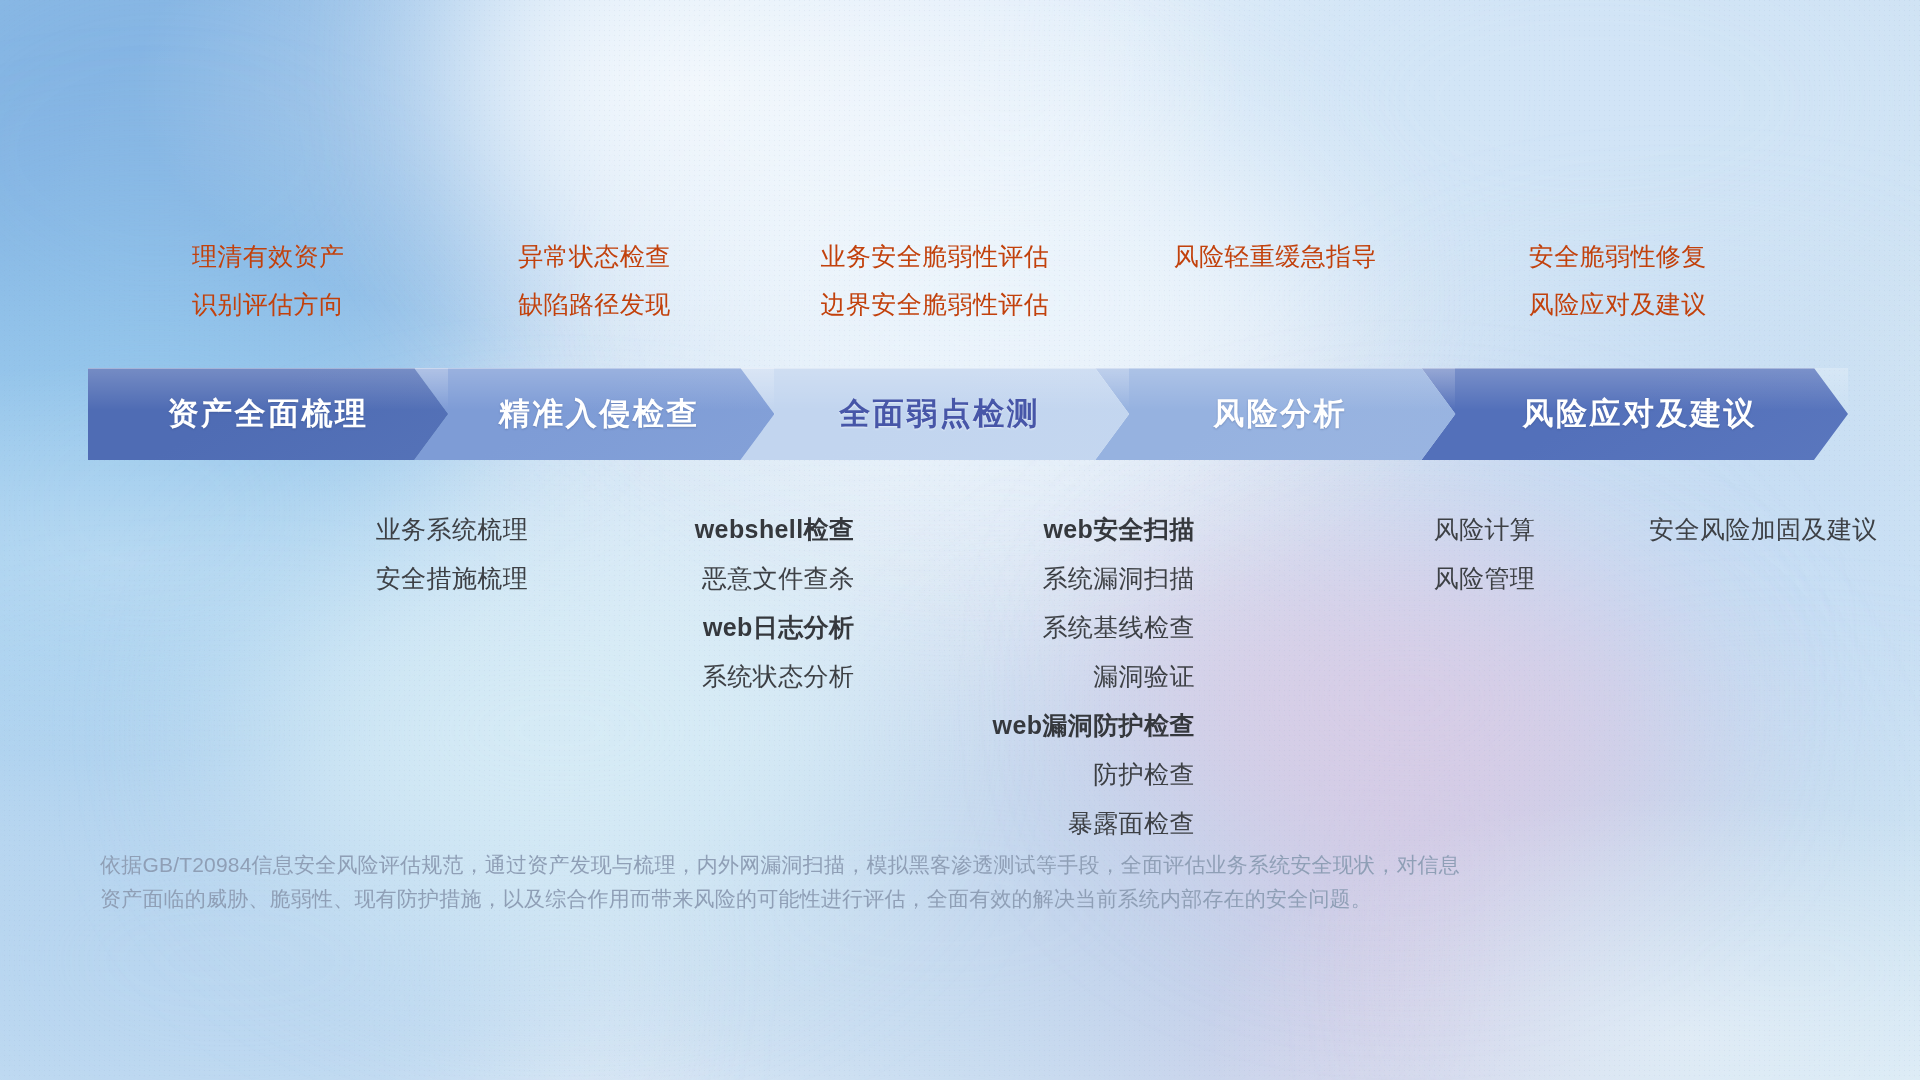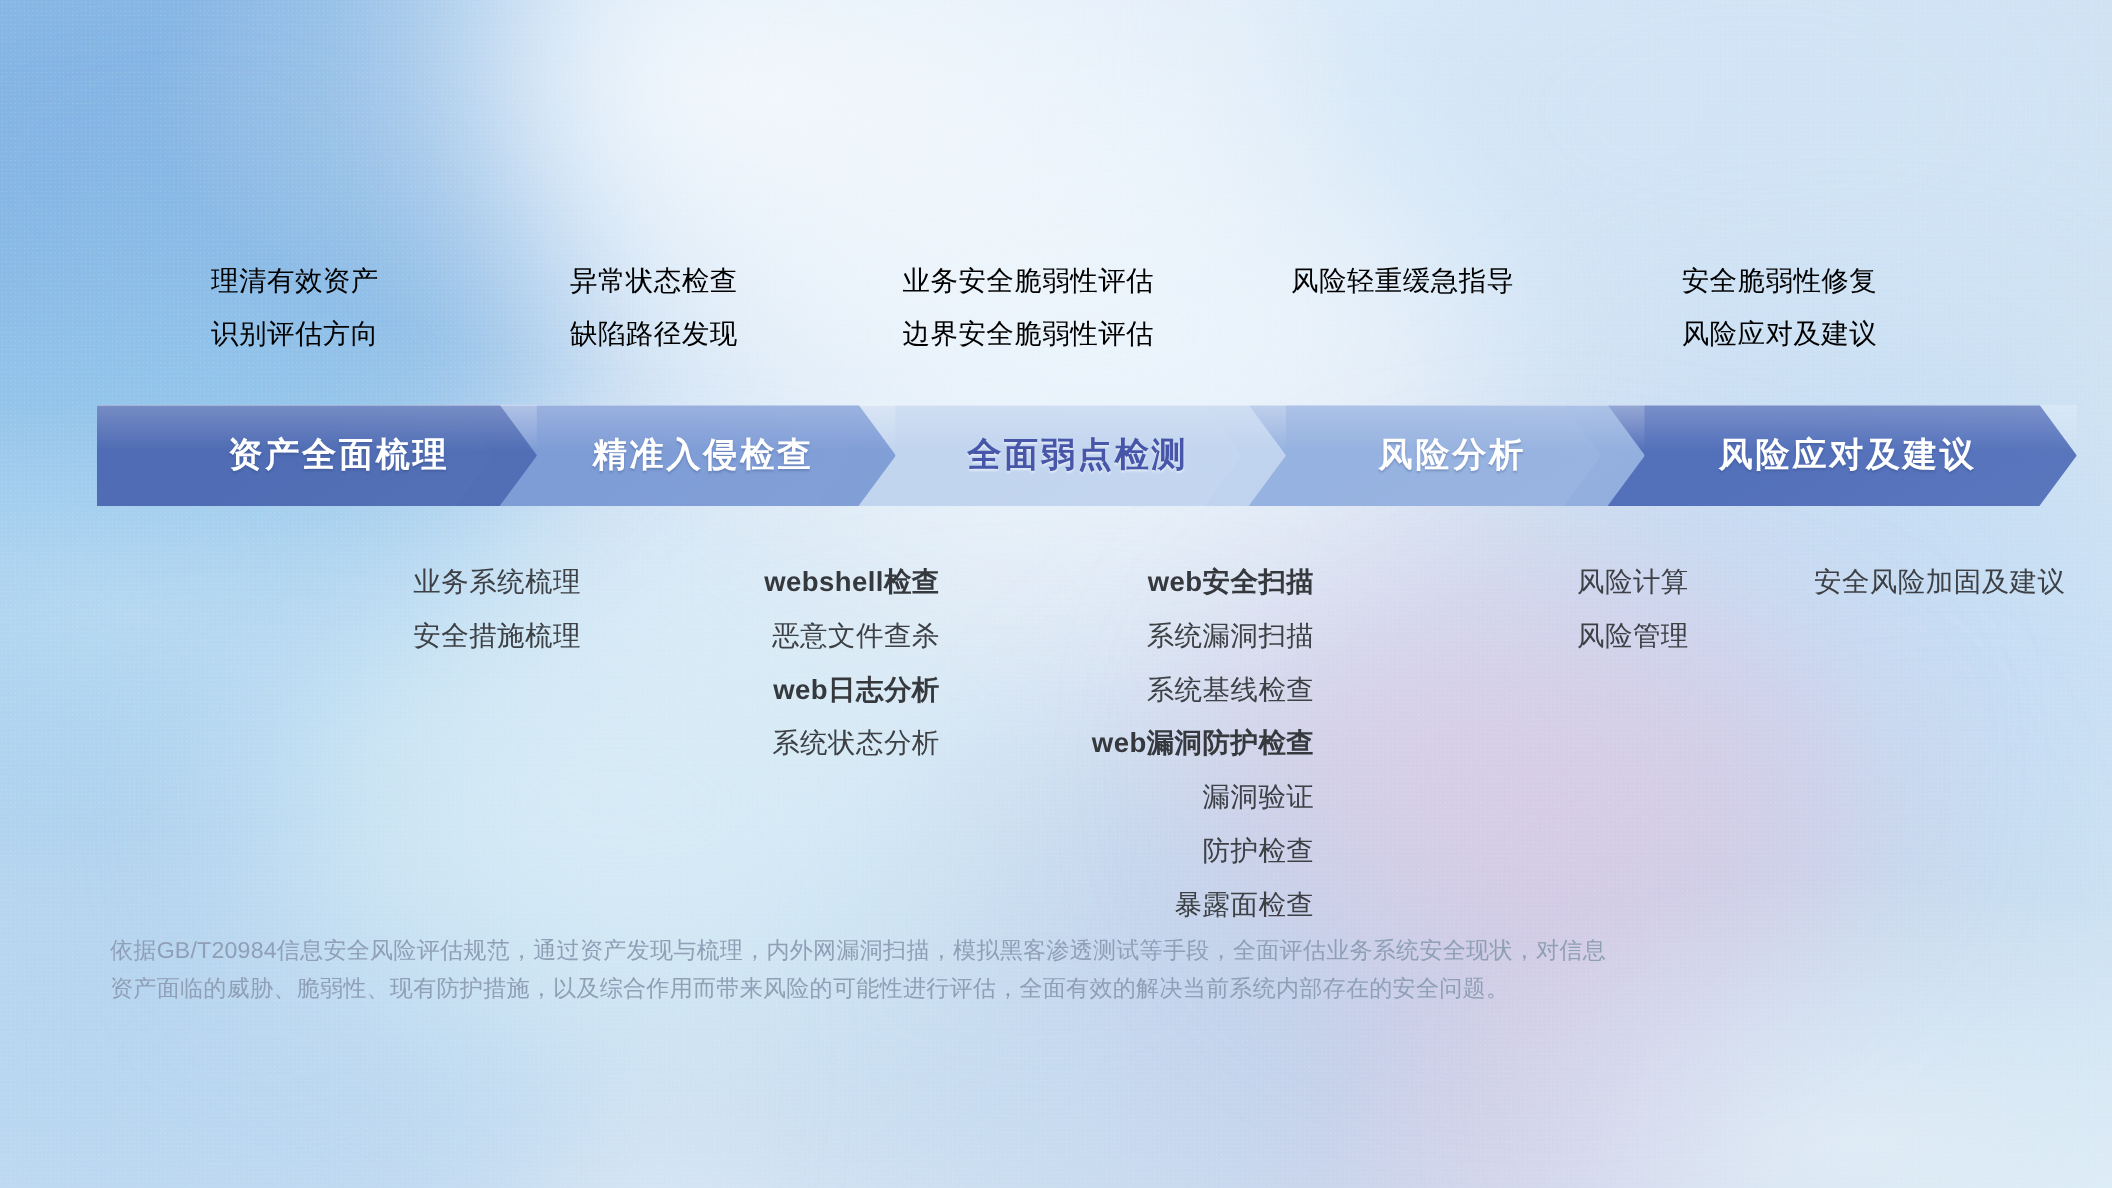--- a/index.html
+++ b/index.html
@@ -94,42 +94,41 @@
     left: 0; right: 0;
     top: 232px;
     display: flex;
   }
   .col {
     flex: 0 0 auto;
     text-align: center;
   }
   .top-line {
     font-size: 25px;
-    color: #000000;
+    color: #c2410c;
     line-height: 48px;
     white-space: nowrap;
     letter-spacing: 0.4px;
   }
 
   
   .ribbon {
     position: absolute;
     left: 88px;
     top: 368px;
     width: 1760px;
     height: 92px;
   }
   .arrow {
     position: absolute;
     top: 0;
     height: 92px;
     display: flex;
     align-items: center;
     justify-content: center;
-    padding-left: 40px;
   }
   .arrow .label {
     position: relative;
     z-index: 3;
     font-size: 31px;
     font-weight: bold;
     letter-spacing: 2.5px;
     white-space: nowrap;
     text-shadow: 0 1px 2px rgba(40,60,110,0.28);
   }
@@ -271,22 +270,22 @@
         <div class="col" style="position: absolute; left: 334.36px; width: 520px;">
           <div class="bottom-line lead">webshell检查</div>
           <div class="bottom-line">恶意文件查杀</div>
           <div class="bottom-line lead">web日志分析</div>
           <div class="bottom-line">系统状态分析</div>
         </div>
         <div class="col" style="position: absolute; left: 674.82px; width: 520px;">
           <div class="bottom-line lead">web安全扫描</div>
           <div class="bottom-line">系统漏洞扫描</div>
           <div class="bottom-line">系统基线检查</div>
+          <div class="bottom-line">漏洞验证</div>
           <div class="bottom-line lead">web漏洞防护检查</div>
-          <div class="bottom-line">漏洞验证</div>
           <div class="bottom-line">防护检查</div>
           <div class="bottom-line">暴露面检查</div>
         </div>
         <div class="col" style="position: absolute; left: 1015.28px; width: 520px;">
           <div class="bottom-line">风险计算</div>
           <div class="bottom-line">风险管理</div>
         </div>
         <div class="col" style="position: absolute; left: 1357.7px; width: 520px;">
           <div class="bottom-line">安全风险加固及建议</div>
         </div>

